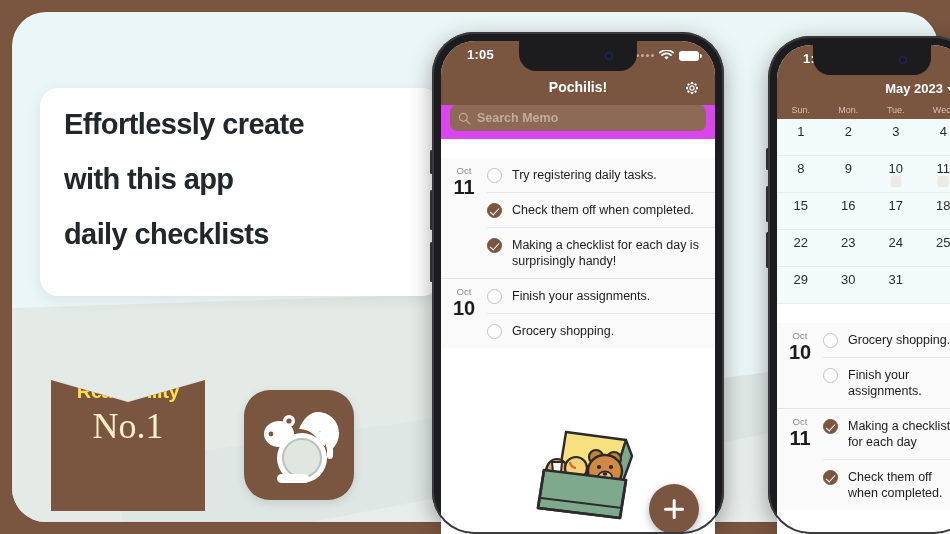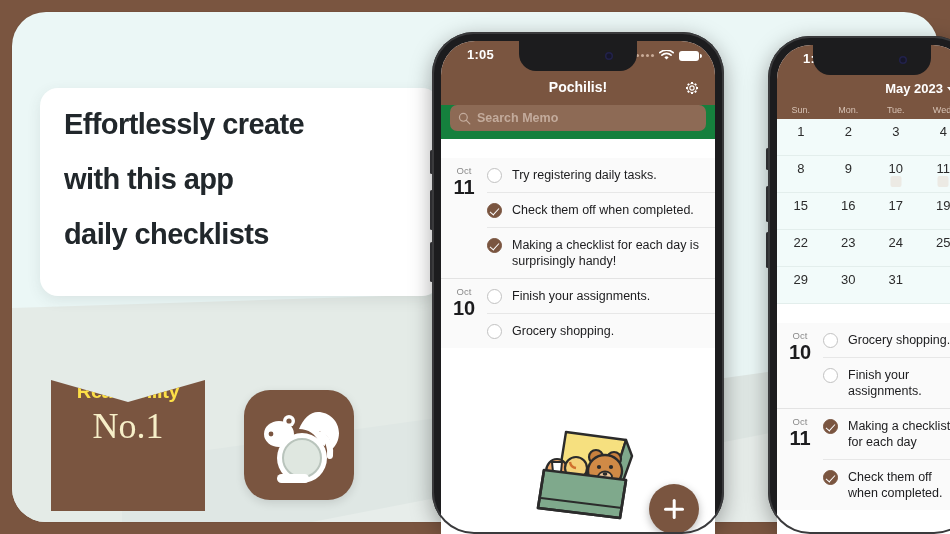--- a/index.html
+++ b/index.html
@@ -75,21 +75,21 @@
   .sb-right { position:absolute; right:16px; top:9px; display:flex; align-items:center; gap:5px; }
   .dots { display:flex; gap:2px; align-items:center; }
   .dots i { width:3px; height:3px; border-radius:50%; background:#c9ab97; display:block;}
   .battery { width:20px; height:10px; border-radius:3px; background:#fff; position:relative;}
   .battery::after{content:"";position:absolute;right:-3px;top:3px;width:2px;height:4px;border-radius:0 2px 2px 0;background:#fff;}
 
   .navbar { height:34px; background:#7a5540; position:relative; }
   .nav-title { position:absolute; left:0; right:0; top:8px; text-align:center; color:#fff; font-size:14px; font-weight:bold; }
   .gear { position:absolute; right:14px; top:8px; width:18px; height:18px; }
 
-  .searchwrap { background:#15803d; padding:0 9px 8px 9px;text-align:center; }
+  .searchwrap { background:#d946ef; padding:0 9px 8px 9px;text-align:center; }
   .searchbar { height:26px; background:#8d6a55; border-radius:7px; display:flex; align-items:center; padding:0 8px; gap:6px; }
   .searchbar .ph { color:#c3ab9c; font-size:12.5px; font-weight:bold; }
 
   .list { background:#fafafa;margin-top:19px; }
   .group { display:flex; border-top:1px solid #e3e3e3; }
   .group:first-child{ border-top:none; }
   .datecol { width:46px; flex:0 0 46px; padding-top:8px; text-align:center; }
   .d-mon { font-size:9.5px; color:#8a8a8a; line-height:1.1;}
   .d-day { font-size:20px; color:#1c1c1e; font-weight:bold; line-height:1.1; }
   .rows { flex:1; }
@@ -187,21 +187,21 @@
           <div class="calrow">
             <div class="cell"><span>8</span></div>
             <div class="cell"><span>9</span></div>
             <div class="cell"><span>10</span><span class="mark"></span></div>
             <div class="cell"><span>11</span><span class="mark"></span></div>
           </div>
           <div class="calrow">
             <div class="cell"><span>15</span></div>
             <div class="cell"><span>16</span></div>
             <div class="cell"><span>17</span></div>
-            <div class="cell"><span>19</span></div>
+            <div class="cell"><span>18</span></div>
           </div>
           <div class="calrow">
             <div class="cell"><span>22</span></div>
             <div class="cell"><span>23</span></div>
             <div class="cell"><span>24</span></div>
             <div class="cell"><span>25</span></div>
           </div>
           <div class="calrow">
             <div class="cell"><span>29</span></div>
             <div class="cell"><span>30</span></div>

